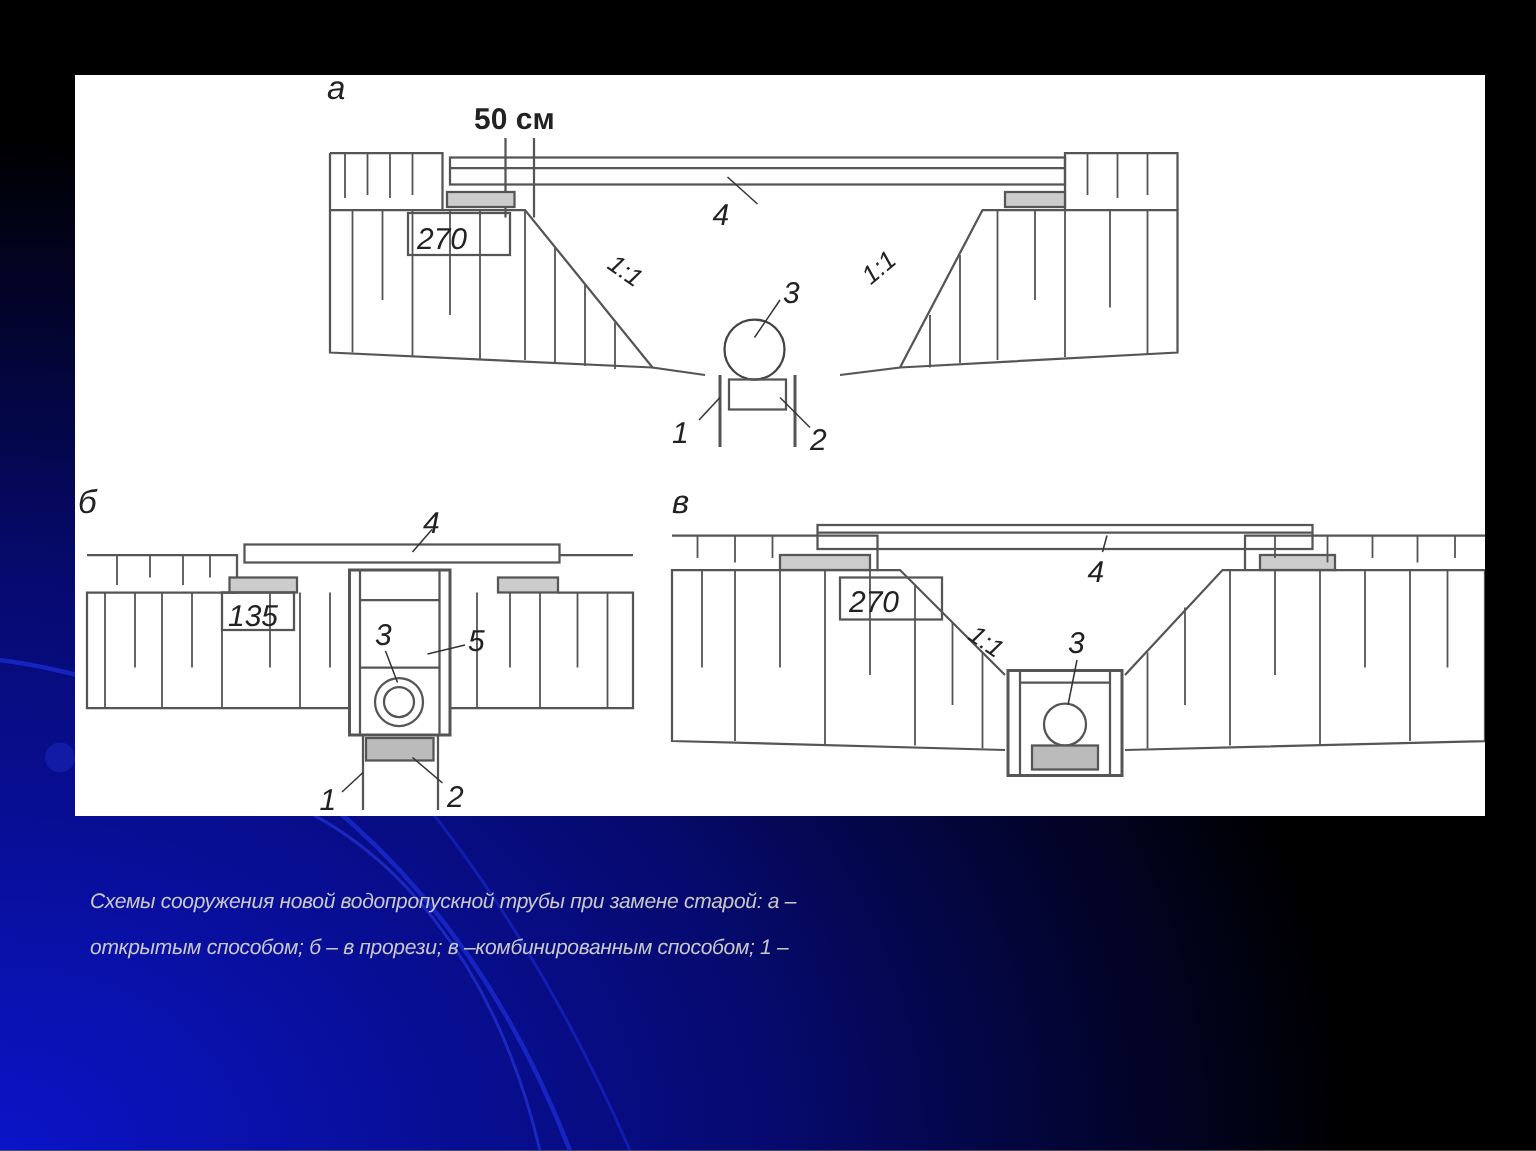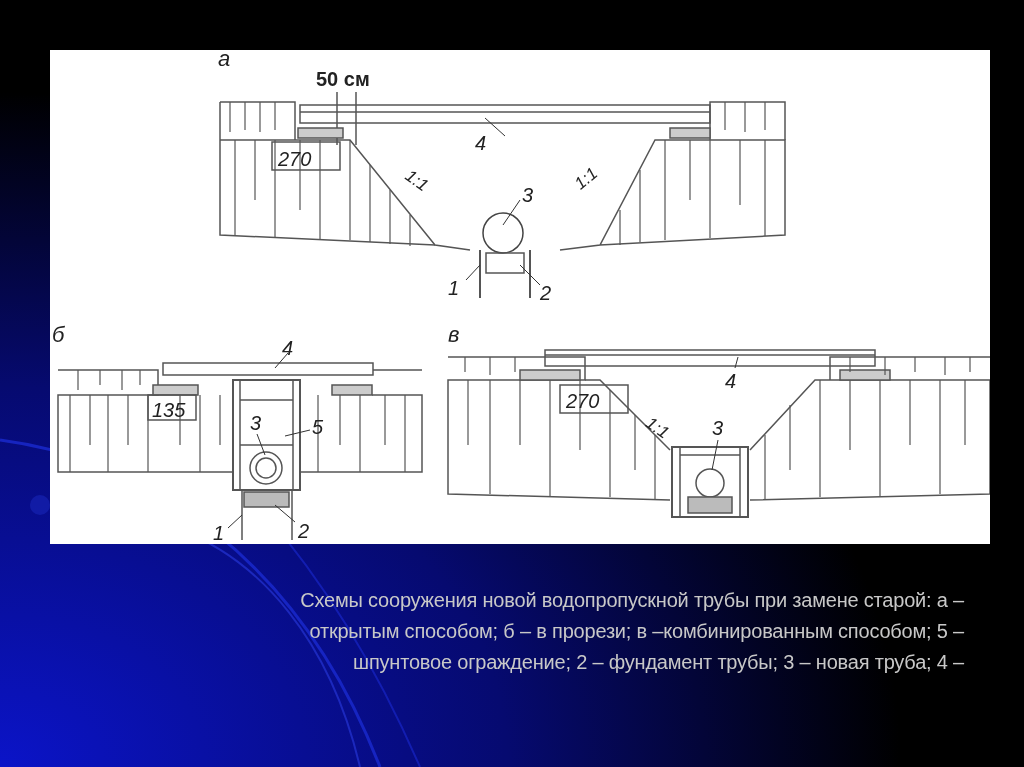--- a/index.html
+++ b/index.html
@@ -1,22 +1,22 @@
 <!DOCTYPE html>
 <html><head>
 <meta charset="utf-8">
 <style>
   html,body{margin:0;padding:0;}
   body{width:1024px;height:767px;overflow:hidden;position:relative;
     background:#000;font-family:"Liberation Sans",sans-serif;}
   .bg{position:absolute;left:0;top:0;width:1024px;height:767px;}
   .figure{position:absolute;left:50px;top:50px;width:940px;height:494px;background:#fff;}
   .figure svg{position:absolute;left:0;top:0;}
-  .caption{position:absolute;left:60px;top:585px;width:904px;text-align:right;
-    color:#c8c8c8;font-size:20px;line-height:31px;letter-spacing:-0.2px;}
+  .caption{position:absolute;left:60px;top:585px;width:904px;text-align:left;
+    color:#c8c8c8;font-size:14px;line-height:31px;letter-spacing:-0.2px;font-style:italic;}
   .caption div{white-space:nowrap;}
 </style>
 </head>
 <body>
 
 <svg class="bg" viewBox="0 0 1024 767">
   <defs>
     <radialGradient id="g1" cx="0" cy="1" r="1.1">
       <stop offset="0" stop-color="#0b14c8"></stop>
       <stop offset="0.45" stop-color="#060a70"></stop>
@@ -195,15 +195,14 @@
       <line x1="688" y1="307" x2="685" y2="318" stroke="#333" stroke-width="1"></line>
       <text x="675" y="338" font-size="20" fill="#222" stroke="none">4</text>
       <text x="662" y="385" font-size="20" fill="#222" stroke="none">3</text>
       <line x1="668" y1="390" x2="662" y2="420" stroke="#333" stroke-width="1"></line>
     </g>
   </svg>
 </div>
 
 <div class="caption">
   <div>Схемы сооружения новой водопропускной трубы при замене старой: а –</div>
-  <div>открытым способом; б – в прорези; в –комбинированным способом; 5 –</div>
-  <div>шпунтовое ограждение; 2 – фундамент трубы; 3 – новая труба; 4 –</div>
+  <div>открытым способом; б – в прорези; в –комбинированным способом; 1 –</div>
 </div>
 
 </body></html>

